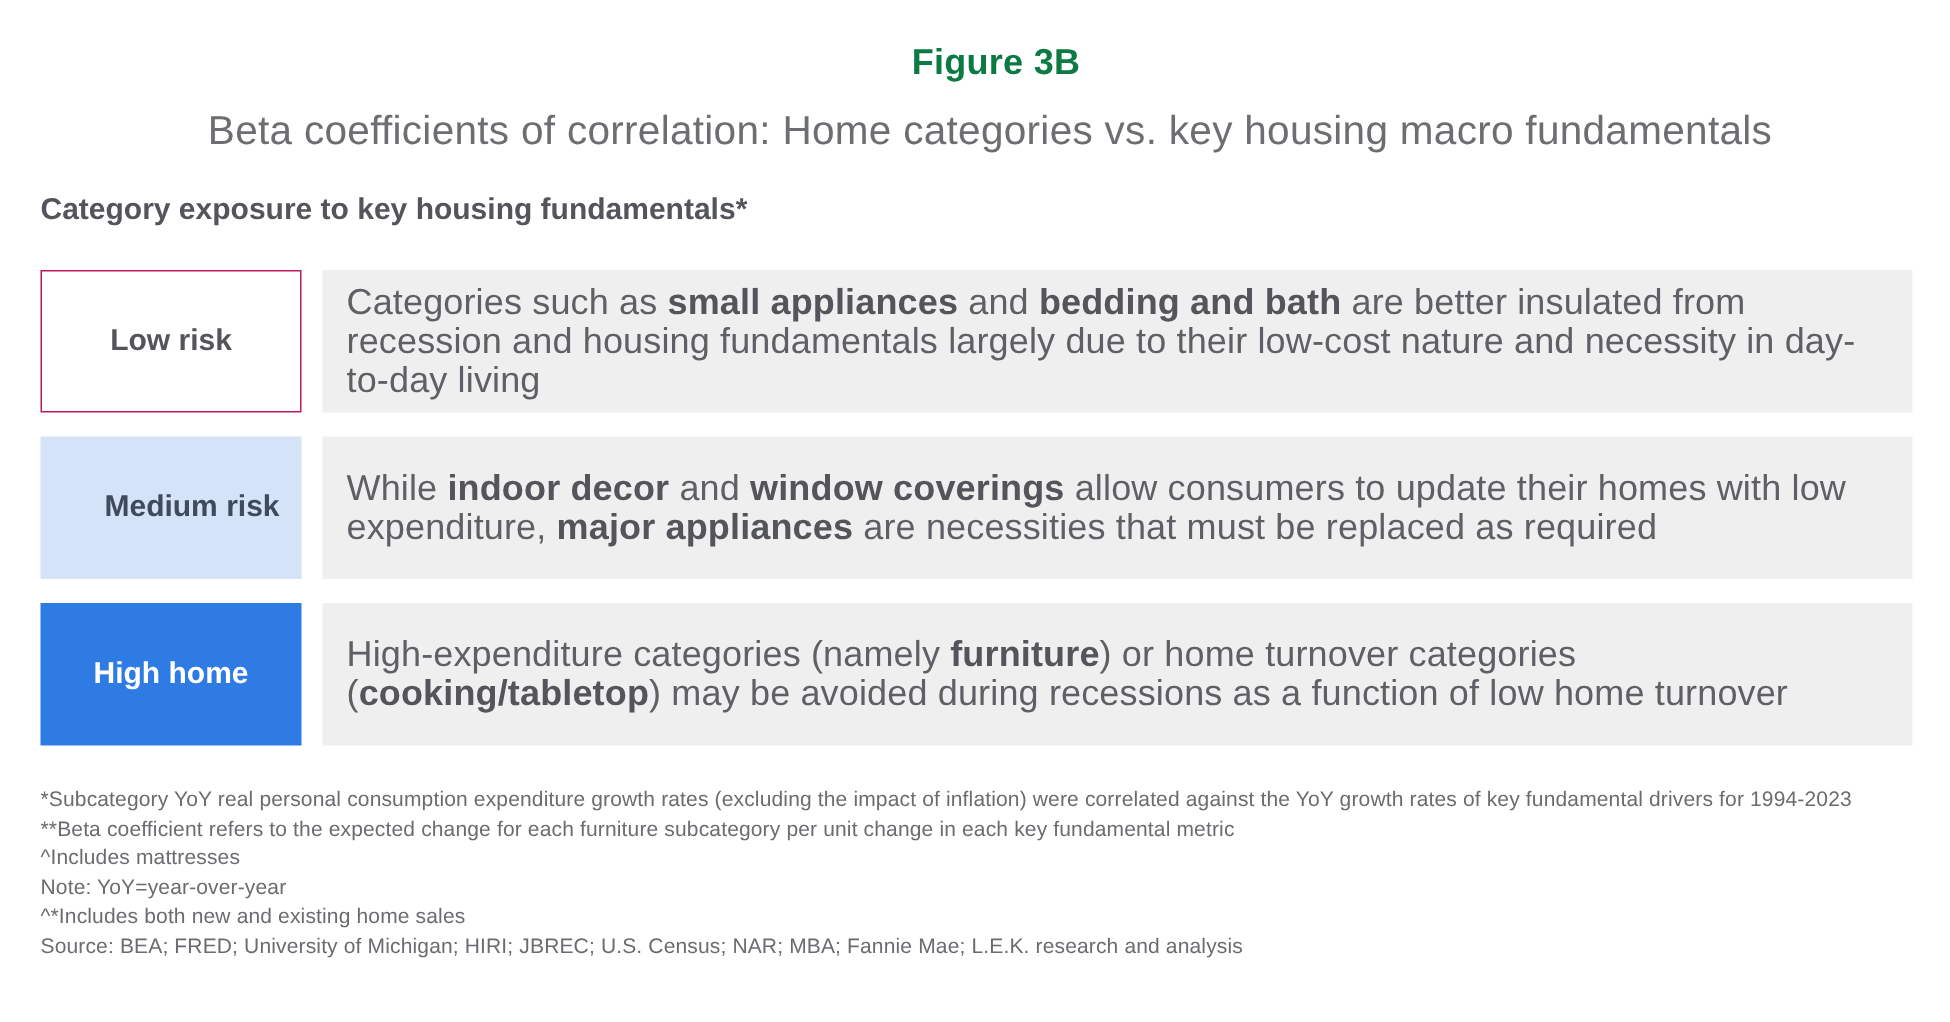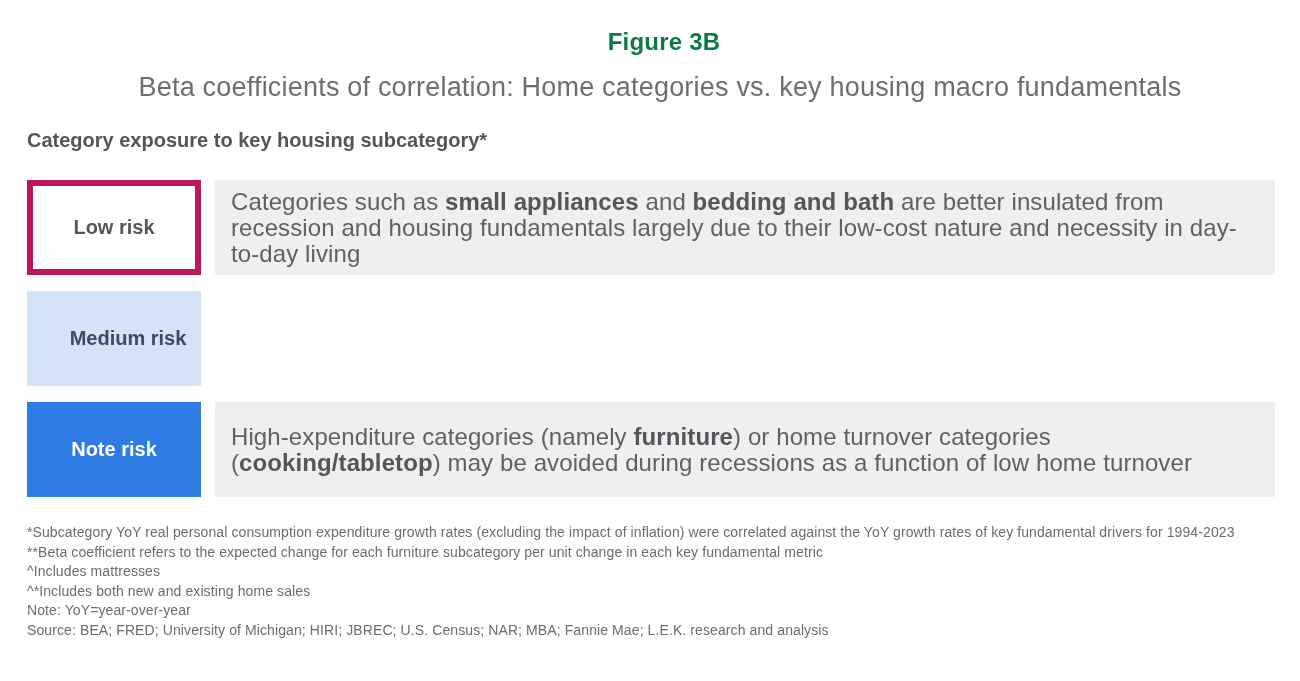--- a/index.html
+++ b/index.html
@@ -55,21 +55,21 @@
     margin-right: 14px;
     display: flex;
     align-items: center;
     justify-content: center;
     font-size: 20px;
     font-weight: 700;
     box-sizing: border-box;
   }
   .risk-label.low {
     background: #ffffff;
-    border: 6px solid #be185d;
+    border: 1px solid #be185d;
     color: #54555a;
   }
   .risk-label.medium {
     background: #d5e3f8;
     color: #3f4a5c;
     padding-left: 28px;
   }
   .risk-label.high {
     background: #2e7ce3;
     color: #ffffff;
@@ -107,46 +107,49 @@
 </style>
 </head>
 <body>
 
 <div class="page">
 
   <div class="figure-label">Figure 3B</div>
 
   <div class="main-title">Beta coefficients of correlation: Home categories vs. key housing macro fundamentals</div>
 
-  <div class="section-heading">Category exposure to key housing subcategory*</div>
+  <div class="section-heading">Category exposure to key housing fundamentals*</div>
 
   <div class="rows">
 
     <div class="risk-row">
       <div class="risk-label low">Low risk</div>
       <div class="risk-desc">
         <p>Categories such as <b>small appliances</b> and <b>bedding and bath</b> are better insulated from recession and housing fundamentals largely due to their low-cost nature and necessity in day-to-day living</p>
       </div>
     </div>
 
     <div class="risk-row">
       <div class="risk-label medium">Medium risk</div>
+      <div class="risk-desc">
+        <p>While <b>indoor decor</b> and <b>window coverings</b> allow consumers to update their homes with low expenditure, <b>major appliances</b> are necessities that must be replaced as required</p>
+      </div>
     </div>
 
     <div class="risk-row">
-      <div class="risk-label high">Note risk</div>
+      <div class="risk-label high">High home</div>
       <div class="risk-desc">
         <p>High-expenditure categories (namely <b>furniture</b>) or home turnover categories (<b>cooking/tabletop</b>) may be avoided during recessions as a function of low home turnover</p>
       </div>
     </div>
 
   </div>
 
   <div class="footnotes">
     <p class="footnote-line">*Subcategory YoY real personal consumption expenditure growth rates (excluding the impact of inflation) were correlated against the YoY growth rates of key fundamental drivers for 1994-2023</p>
     <p class="footnote-line">**Beta coefficient refers to the expected change for each furniture subcategory per unit change in each key fundamental metric</p>
     <p class="footnote-line">^Includes mattresses</p>
+    <p class="footnote-line">Note: YoY=year-over-year</p>
     <p class="footnote-line">^*Includes both new and existing home sales</p>
-    <p class="footnote-line">Note: YoY=year-over-year</p>
     <p class="footnote-line">Source: BEA; FRED; University of Michigan; HIRI; JBREC; U.S. Census; NAR; MBA; Fannie Mae; L.E.K. research and analysis</p>
   </div>
 
 </div>
 
 </body></html>

